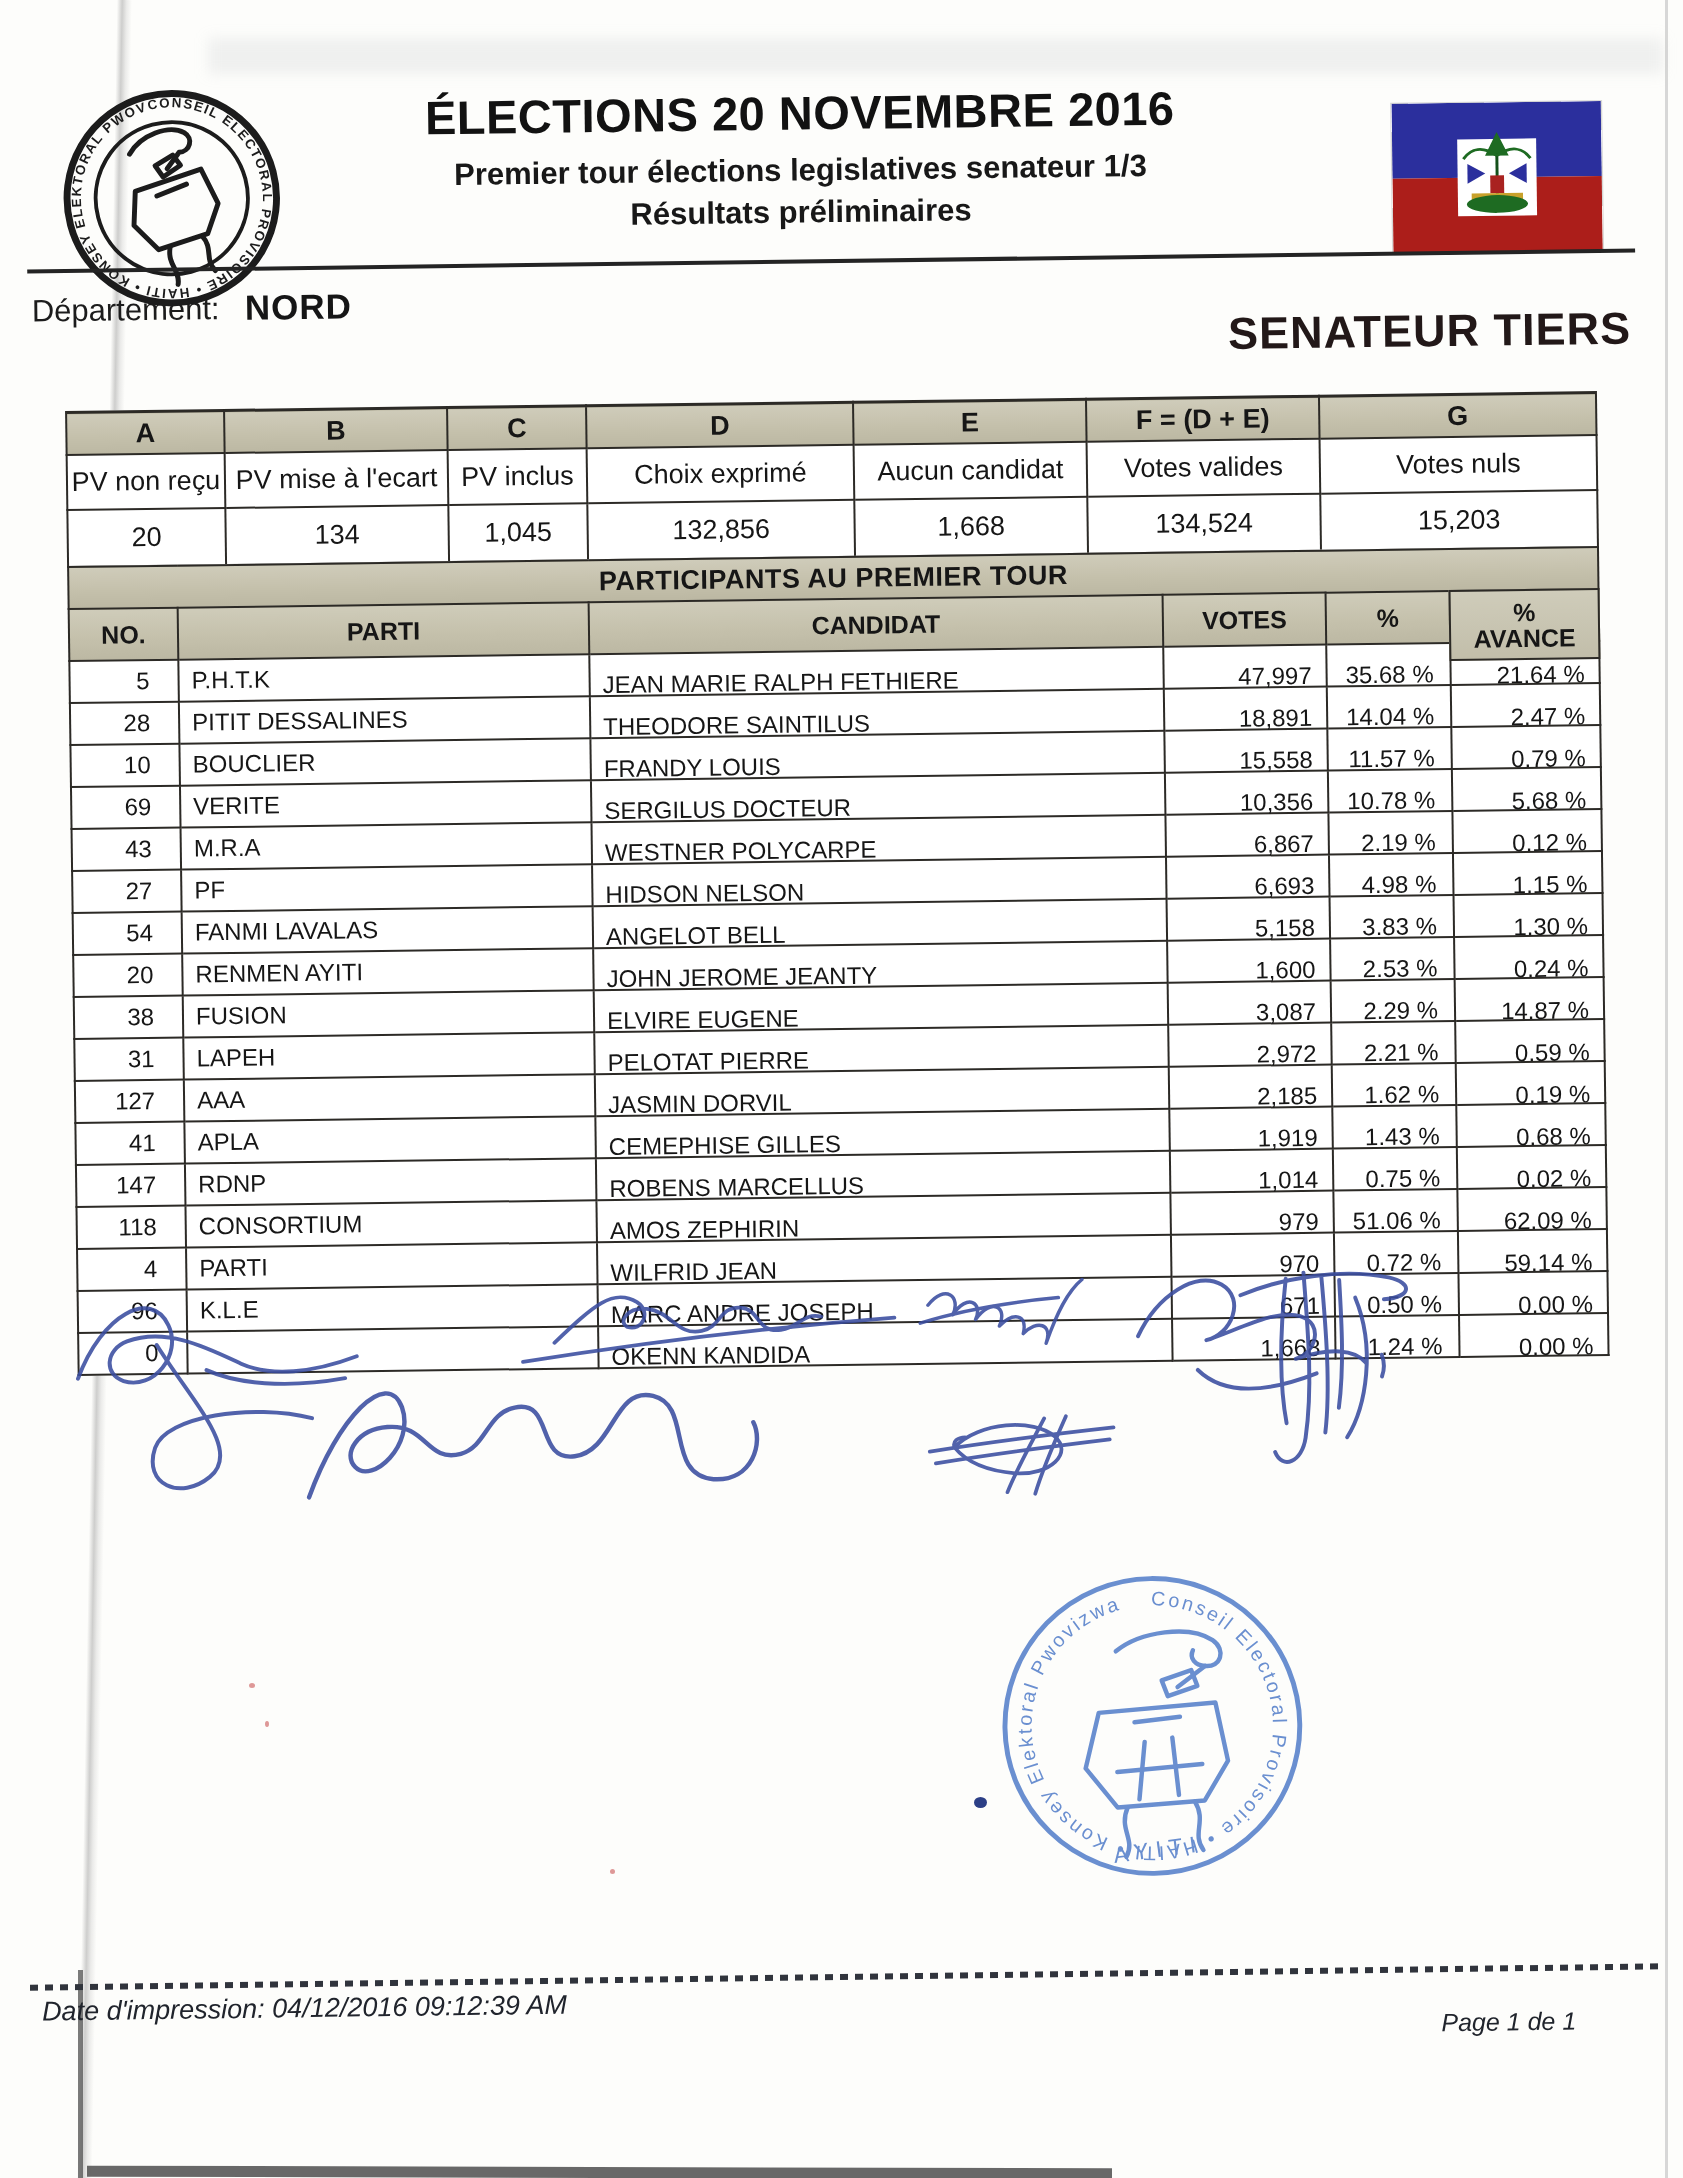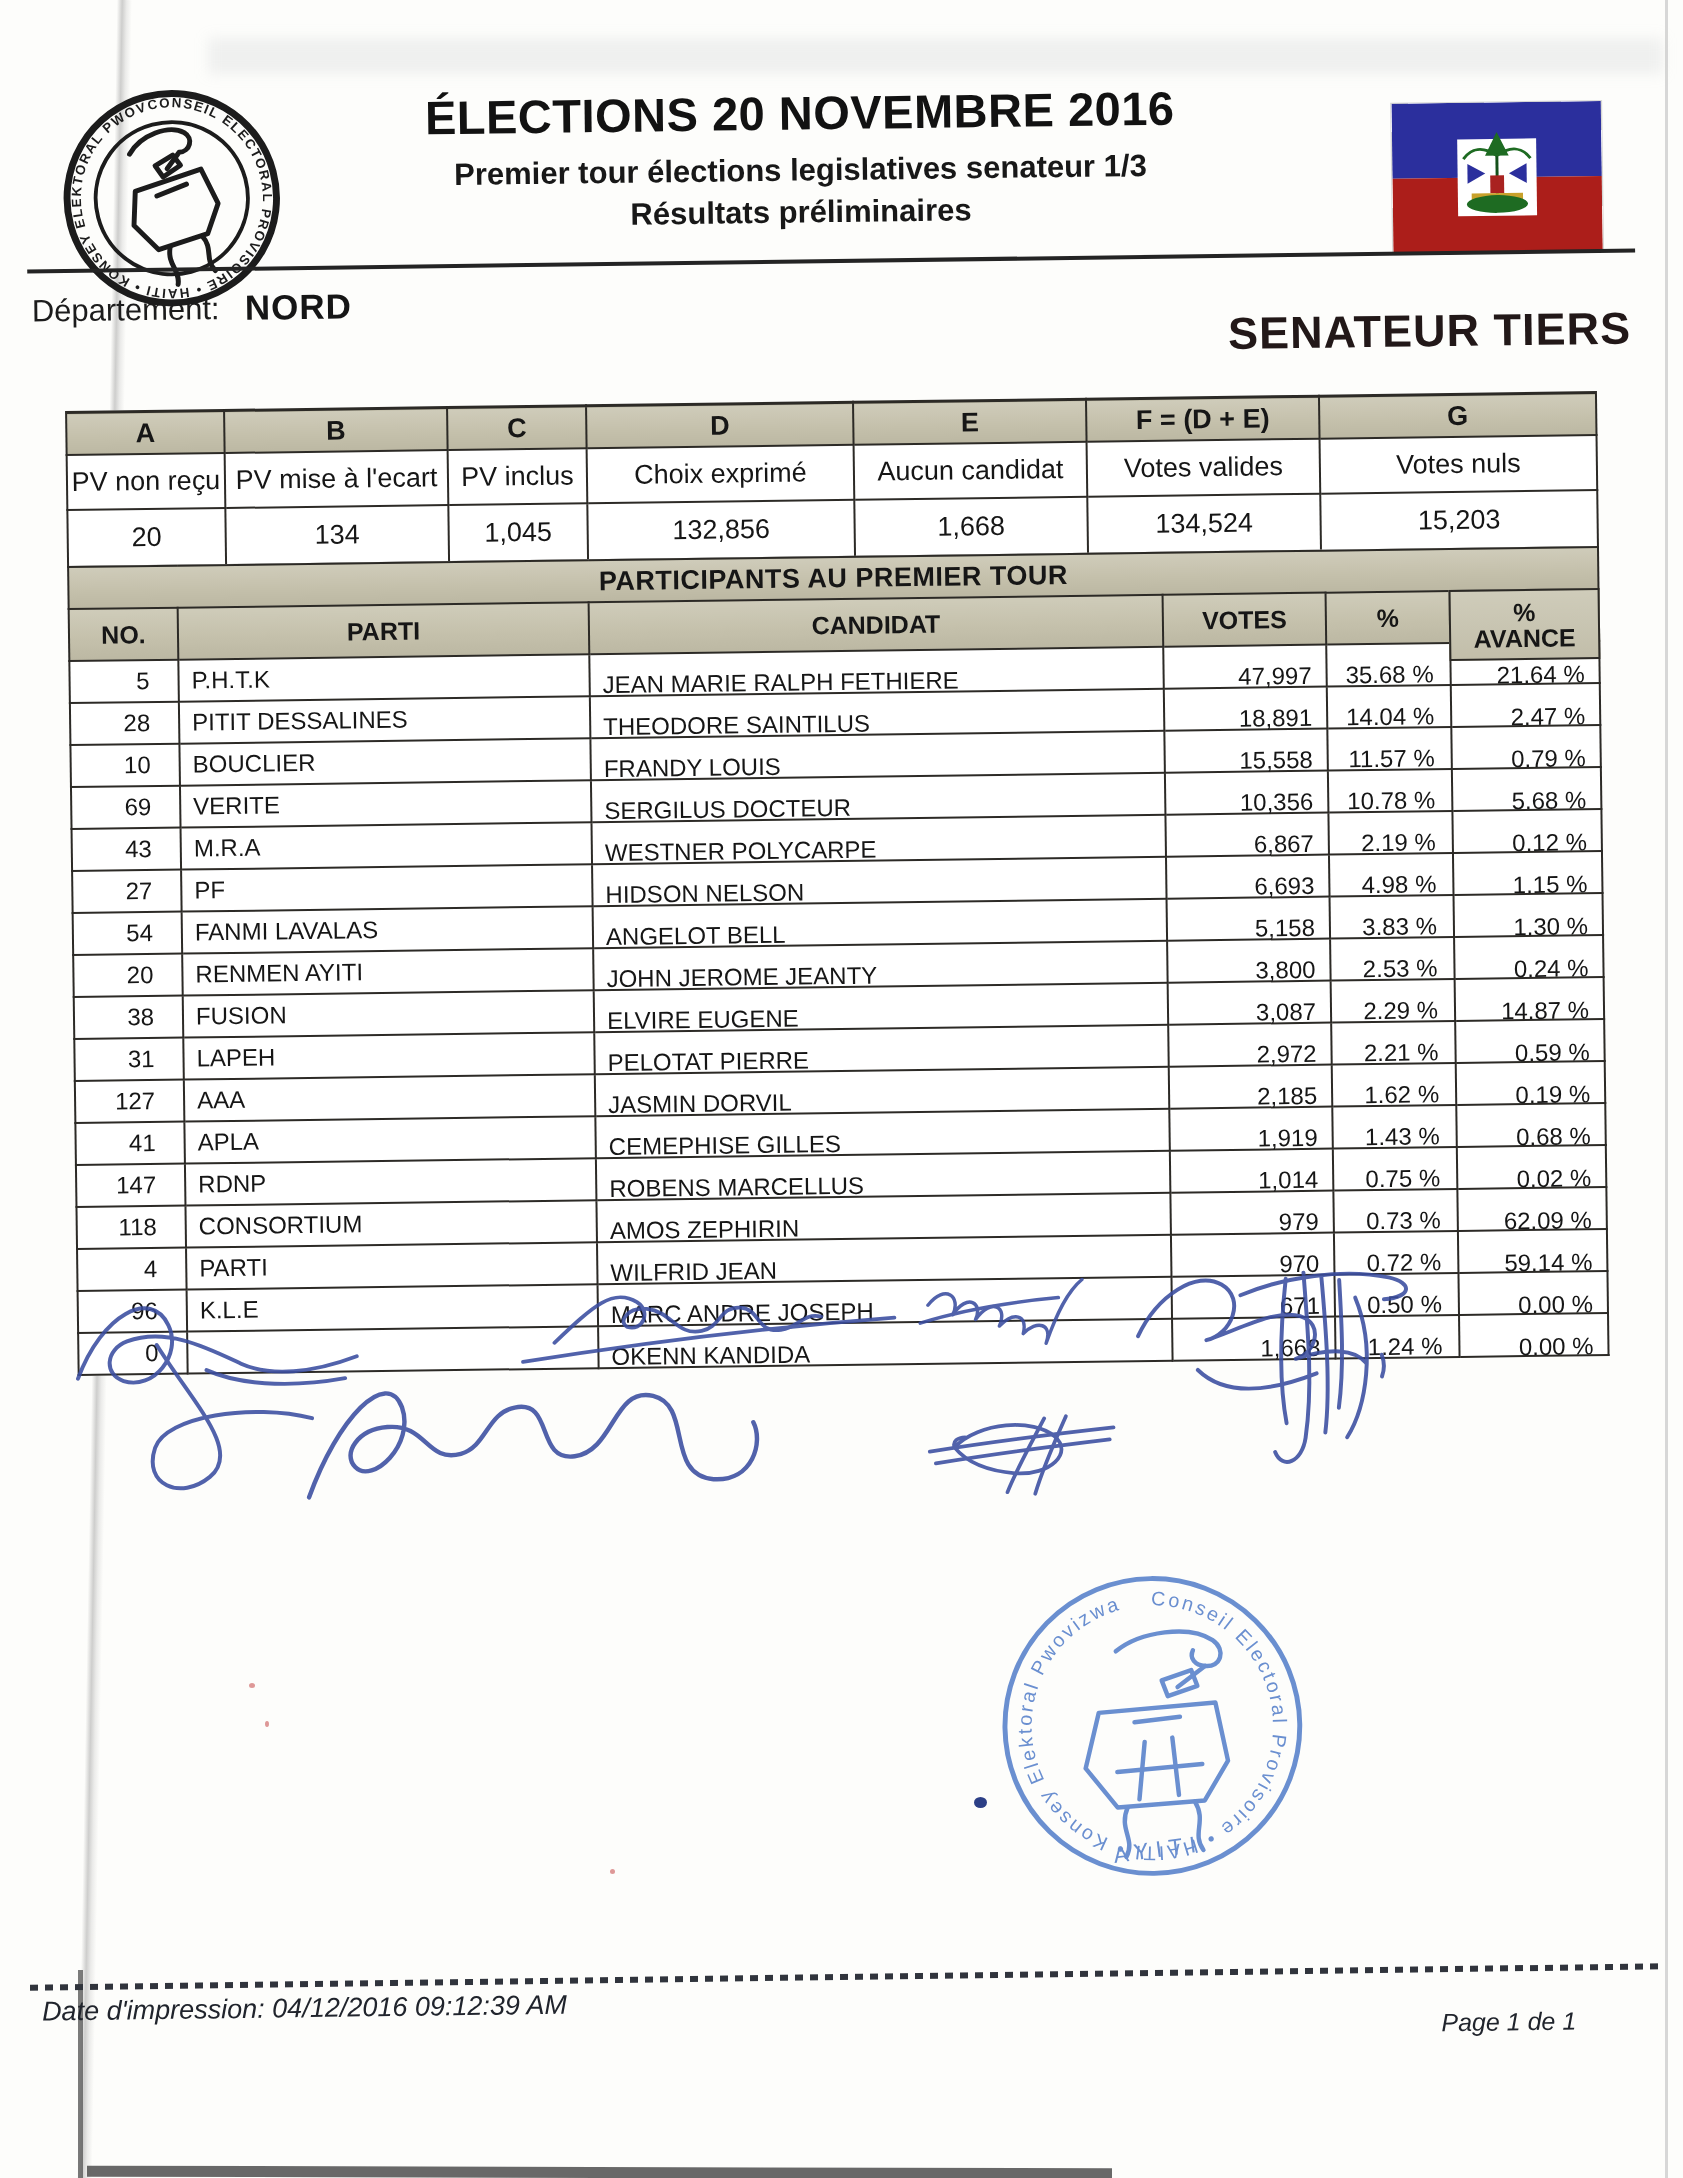--- a/index.html
+++ b/index.html
@@ -265,21 +265,21 @@
             <td class="c-parti"><span>FANMI LAVALAS</span></td>
             <td class="c-cand"><span>ANGELOT BELL</span></td>
             <td class="c-votes"><span>5,158</span></td>
             <td class="c-pct"><span>3.83 %</span></td>
             <td class="c-av"><span>1.30 %</span></td>
           </tr>
       <tr>
             <td class="c-no"><span>20</span></td>
             <td class="c-parti"><span>RENMEN AYITI</span></td>
             <td class="c-cand"><span>JOHN JEROME JEANTY</span></td>
-            <td class="c-votes"><span>3,800</span></td>
+            <td class="c-votes"><span>1,600</span></td>
             <td class="c-pct"><span>2.53 %</span></td>
             <td class="c-av"><span>0.24 %</span></td>
           </tr>
       <tr>
             <td class="c-no"><span>38</span></td>
             <td class="c-parti"><span>FUSION</span></td>
             <td class="c-cand"><span>ELVIRE EUGENE</span></td>
             <td class="c-votes"><span>3,087</span></td>
             <td class="c-pct"><span>2.29 %</span></td>
             <td class="c-av"><span>14.87 %</span></td>
@@ -314,21 +314,21 @@
             <td class="c-cand"><span>ROBENS MARCELLUS</span></td>
             <td class="c-votes"><span>1,014</span></td>
             <td class="c-pct"><span>0.75 %</span></td>
             <td class="c-av"><span>0.02 %</span></td>
           </tr>
       <tr>
             <td class="c-no"><span>118</span></td>
             <td class="c-parti"><span>CONSORTIUM</span></td>
             <td class="c-cand"><span>AMOS ZEPHIRIN</span></td>
             <td class="c-votes"><span>979</span></td>
-            <td class="c-pct"><span>0.73 %</span></td>
+            <td class="c-pct"><span>51.06 %</span></td>
             <td class="c-av"><span>62.09 %</span></td>
           </tr>
       <tr>
             <td class="c-no"><span>4</span></td>
             <td class="c-parti"><span>PARTI</span></td>
             <td class="c-cand"><span>WILFRID JEAN</span></td>
             <td class="c-votes"><span>970</span></td>
             <td class="c-pct"><span>0.72 %</span></td>
             <td class="c-av"><span>59.14 %</span></td>
           </tr>

